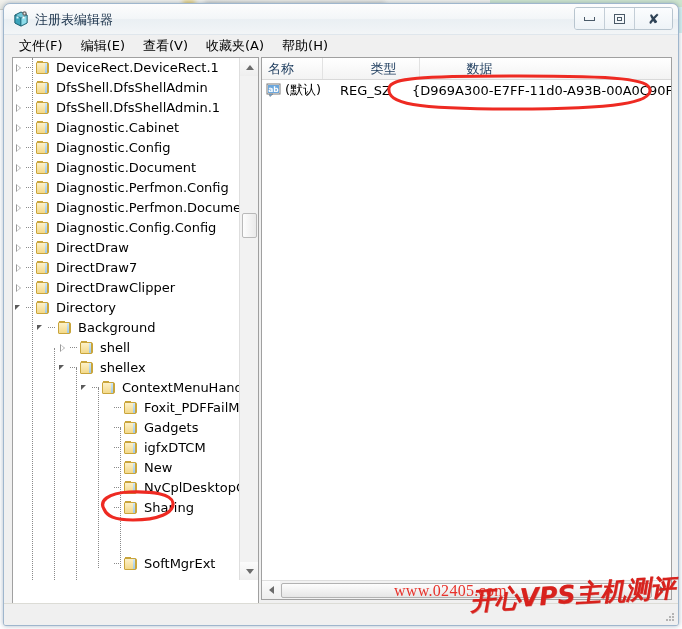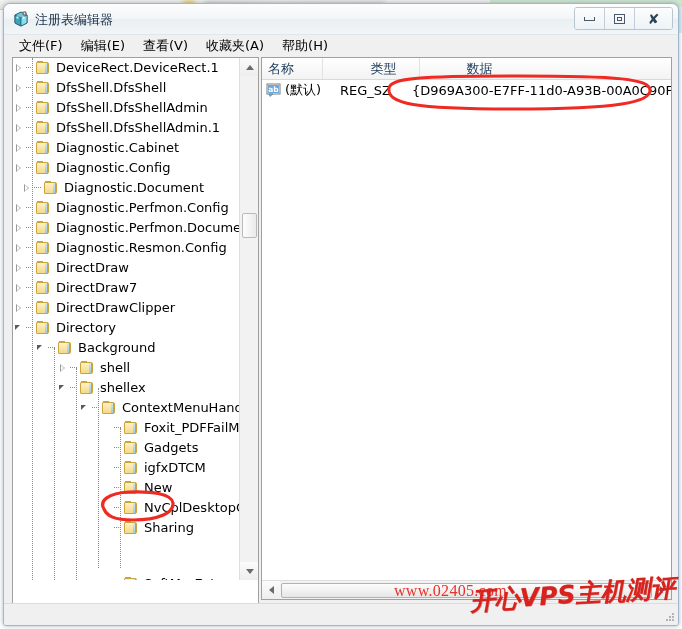--- a/index.html
+++ b/index.html
@@ -607,30 +607,20 @@
               <span class="tree-label">DeviceRect.DeviceRect.1</span>
             </div>
             <div class="tree-row" style="padding-left: 0px;">
               <span class="tw tw-collapsed"></span>
               <span class="dots"></span>
               <span class="folder">
                 <span class="f-tab"></span>
                 <span class="f-back"></span>
                 <span class="f-spine"></span>
               </span>
-              <span class="tree-label">DfsShell.DfsShell</span>
-            </div>
-            <div class="tree-row" style="padding-left: 0px;">
-              <span class="tw tw-collapsed"></span>
-              <span class="dots"></span>
-              <span class="folder">
-                <span class="f-tab"></span>
-                <span class="f-back"></span>
-                <span class="f-spine"></span>
-              </span>
               <span class="tree-label">DfsShell.DfsShellAdmin</span>
             </div>
             <div class="tree-row" style="padding-left: 0px;">
               <span class="tw tw-collapsed"></span>
               <span class="dots"></span>
               <span class="folder">
                 <span class="f-tab"></span>
                 <span class="f-back"></span>
                 <span class="f-spine"></span>
               </span>
@@ -649,21 +639,21 @@
             <div class="tree-row" style="padding-left: 0px;">
               <span class="tw tw-collapsed"></span>
               <span class="dots"></span>
               <span class="folder">
                 <span class="f-tab"></span>
                 <span class="f-back"></span>
                 <span class="f-spine"></span>
               </span>
               <span class="tree-label">Diagnostic.Config</span>
             </div>
-            <div class="tree-row" style="padding-left: 8px;">
+            <div class="tree-row" style="padding-left: 0px;">
               <span class="tw tw-collapsed"></span>
               <span class="dots"></span>
               <span class="folder">
                 <span class="f-tab"></span>
                 <span class="f-back"></span>
                 <span class="f-spine"></span>
               </span>
               <span class="tree-label">Diagnostic.Document</span>
             </div>
             <div class="tree-row" style="padding-left: 0px;">
@@ -687,21 +677,21 @@
               <span class="tree-label">Diagnostic.Perfmon.Document</span>
             </div>
             <div class="tree-row" style="padding-left: 0px;">
               <span class="tw tw-collapsed"></span>
               <span class="dots"></span>
               <span class="folder">
                 <span class="f-tab"></span>
                 <span class="f-back"></span>
                 <span class="f-spine"></span>
               </span>
-              <span class="tree-label">Diagnostic.Resmon.Config</span>
+              <span class="tree-label">Diagnostic.Config.Config</span>
             </div>
             <div class="tree-row" style="padding-left: 0px;">
               <span class="tw tw-collapsed"></span>
               <span class="dots"></span>
               <span class="folder">
                 <span class="f-tab"></span>
                 <span class="f-back"></span>
                 <span class="f-spine"></span>
               </span>
               <span class="tree-label">DirectDraw</span>

